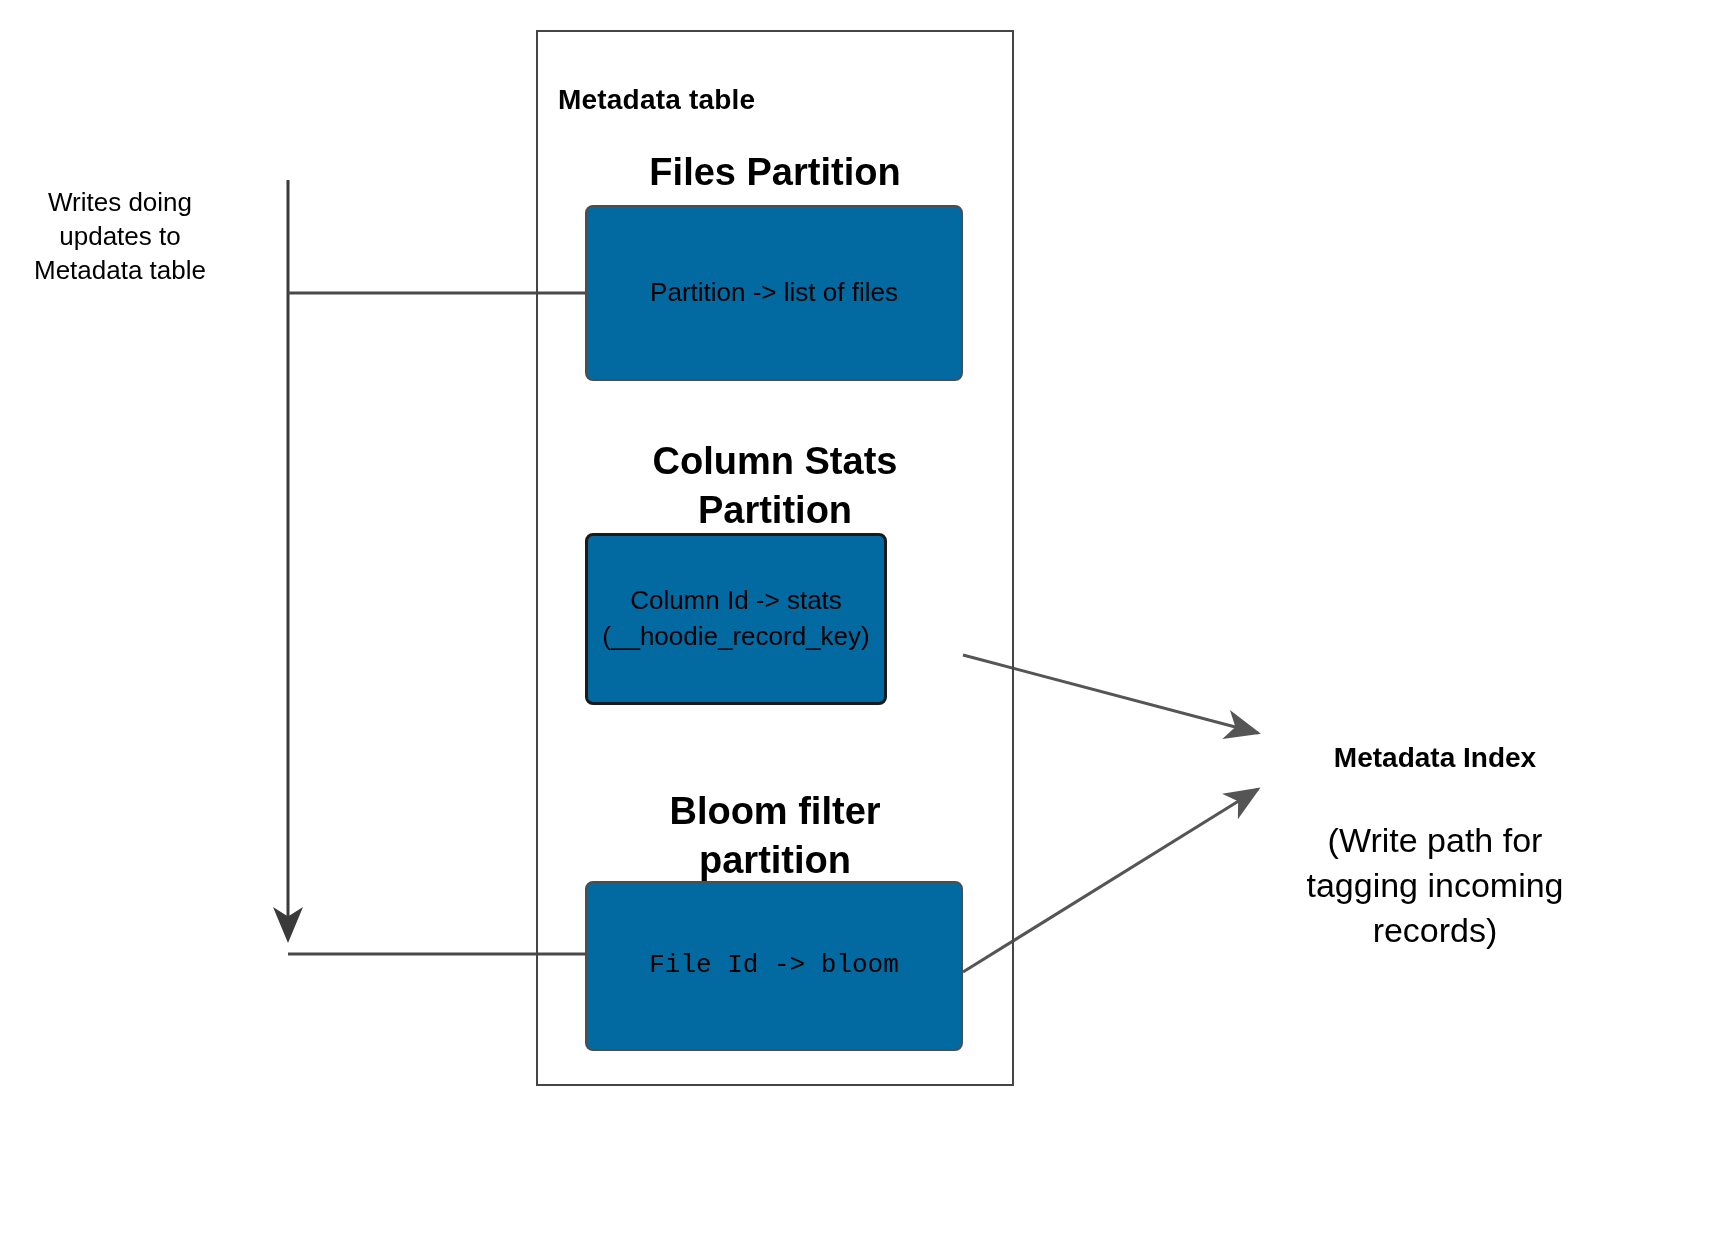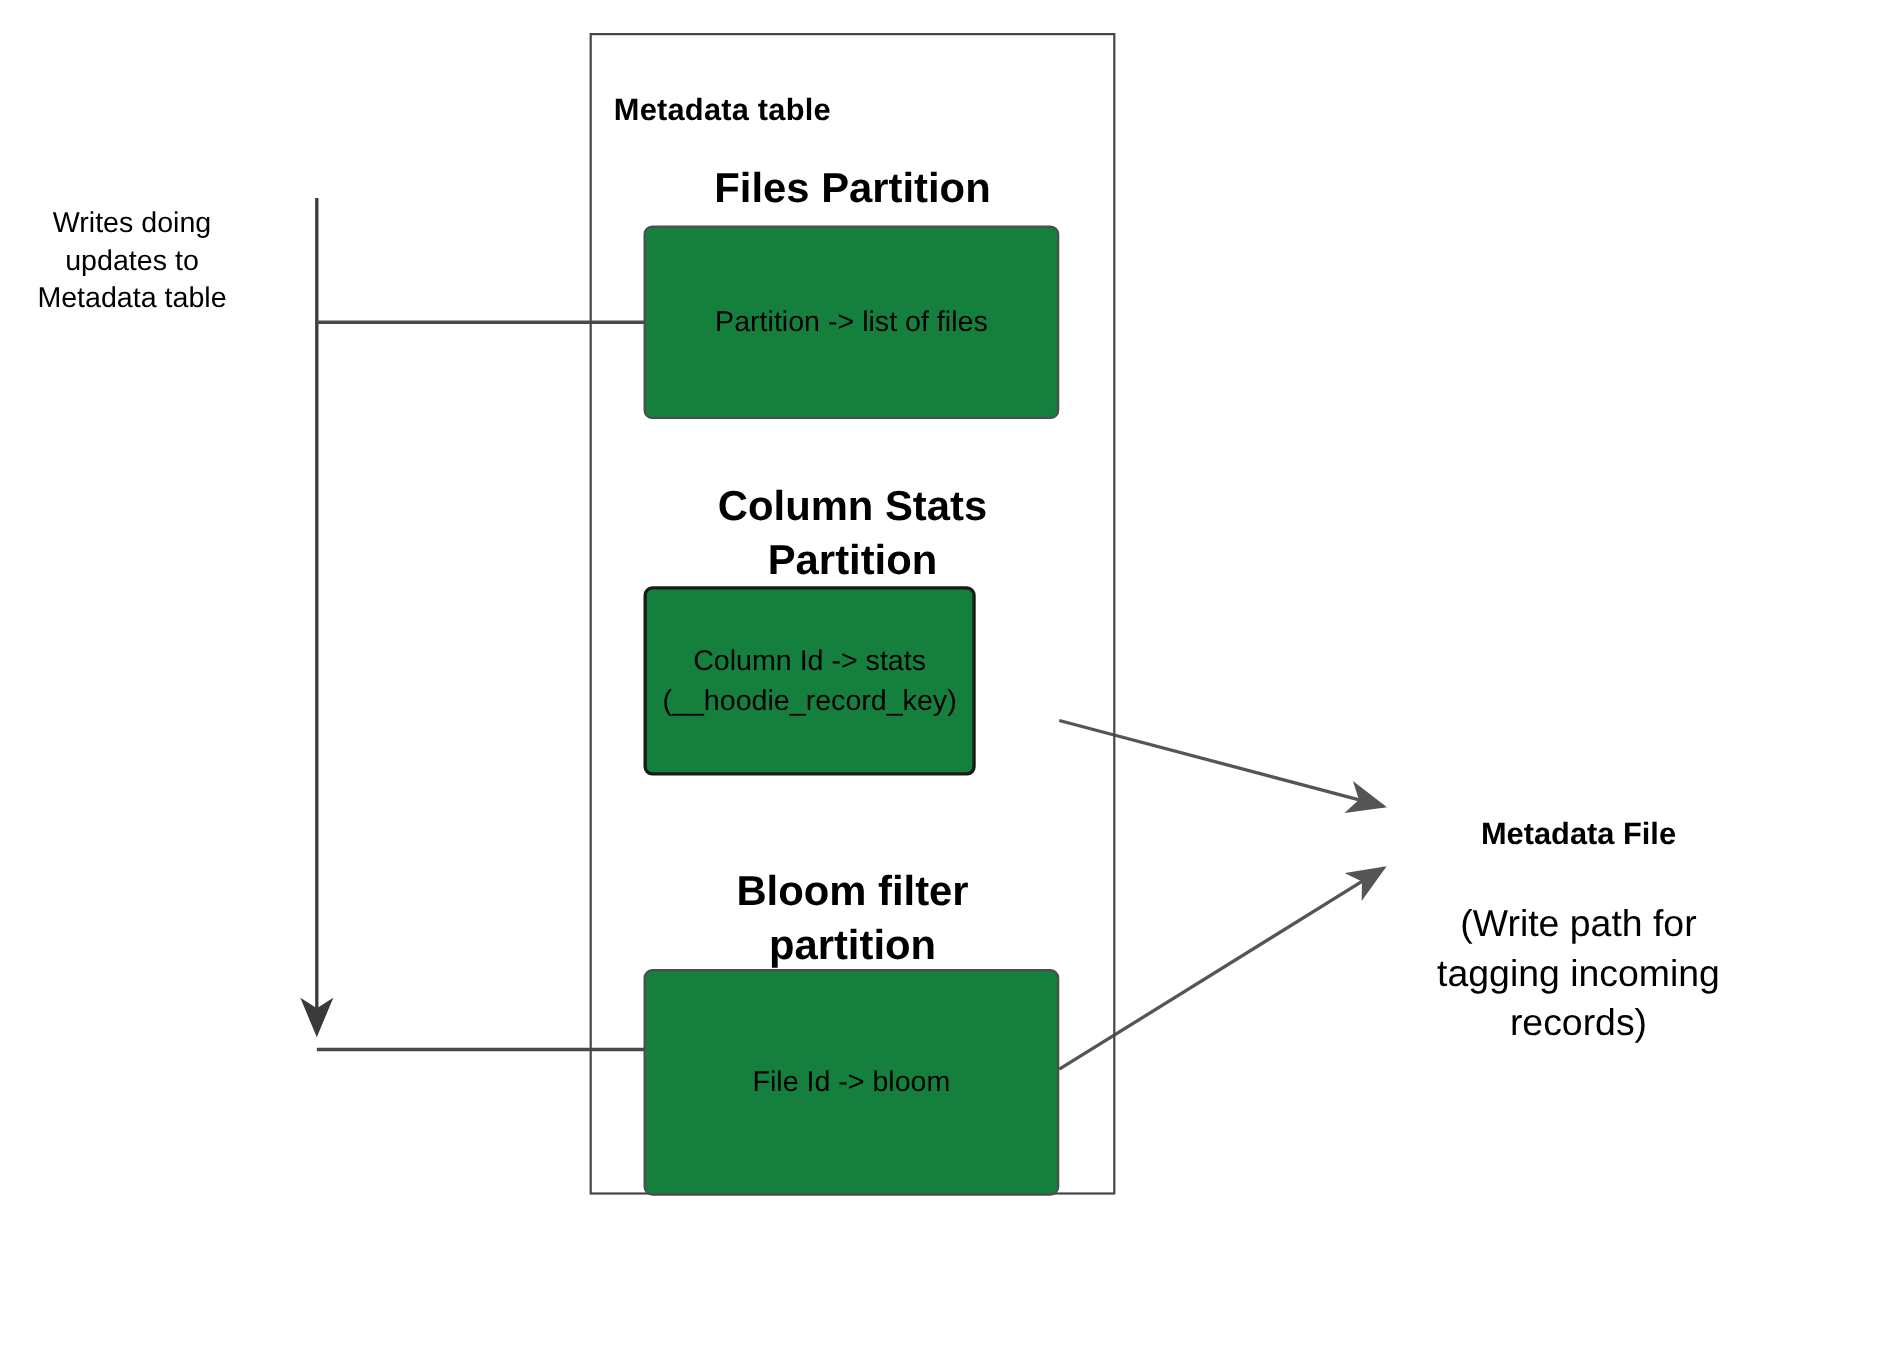--- a/index.html
+++ b/index.html
@@ -70,21 +70,21 @@
   }
   #files-partition-heading { left: 585px; top: 148px; }
   #column-stats-heading   { left: 585px; top: 437px; }
   #bloom-filter-heading   { left: 585px; top: 787px; }
 
   
   .inner-box {
     position: absolute;
     box-sizing: border-box;
     border-radius: 8px;
-    background: #15803d;
+    background: #0369a1;
     display: flex;
     align-items: center;
     justify-content: center;
   }
   #files-box {
     left: 585px;
     top: 205px;
     width: 378px;
     height: 176px;
     border: 2.5px solid #4d4d4d;
@@ -93,22 +93,23 @@
     left: 585px;
     top: 533px;
     width: 302px;
     height: 172px;
     border: 3.5px solid #1a1a1a;
   }
   #bloom-box {
     left: 585px;
     top: 881px;
     width: 378px;
-    height: 206px;
+    height: 170px;
     border: 2.5px solid #4d4d4d;
+    font-family: Liberation Mono, monospace;
   }
   .inner-box-text {
     font-size: 26px;
     text-align: center;
     line-height: 1.38;
     white-space: pre-line;
     color: #000;
   }
 
   
@@ -182,19 +183,19 @@
 (__hoodie_record_key)</div>
   </div>
 
   <div class="txt section-heading" id="bloom-filter-heading" style="white-space: pre-line;">Bloom filter
 partition</div>
 
   <div class="inner-box" id="bloom-box">
     <div class="inner-box-text">File Id -&gt; bloom</div>
   </div>
 
-  <div class="txt" id="metadata-index-title">Metadata File</div>
+  <div class="txt" id="metadata-index-title">Metadata Index</div>
 
   <div class="txt" id="metadata-index-caption">(Write path for
 tagging incoming
 records)</div>
 
 </div>
 
 </body></html>

